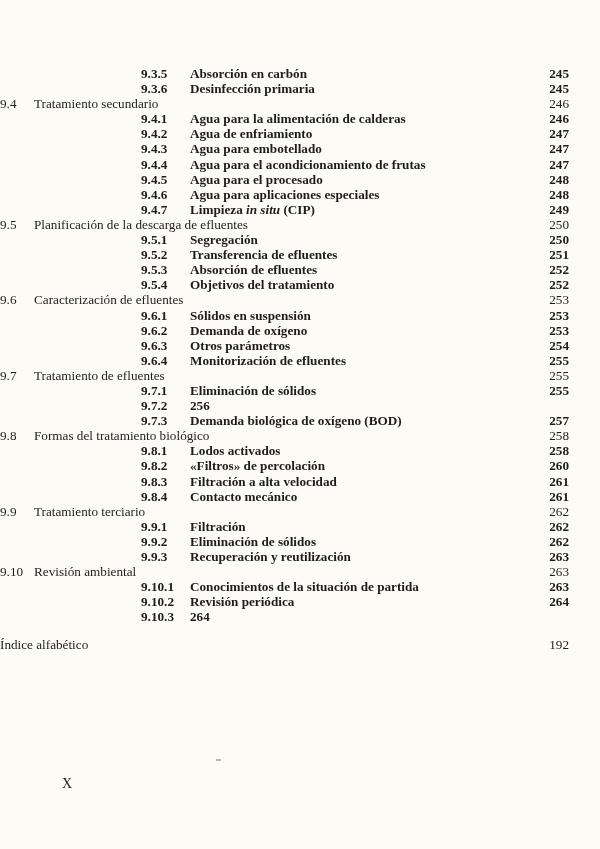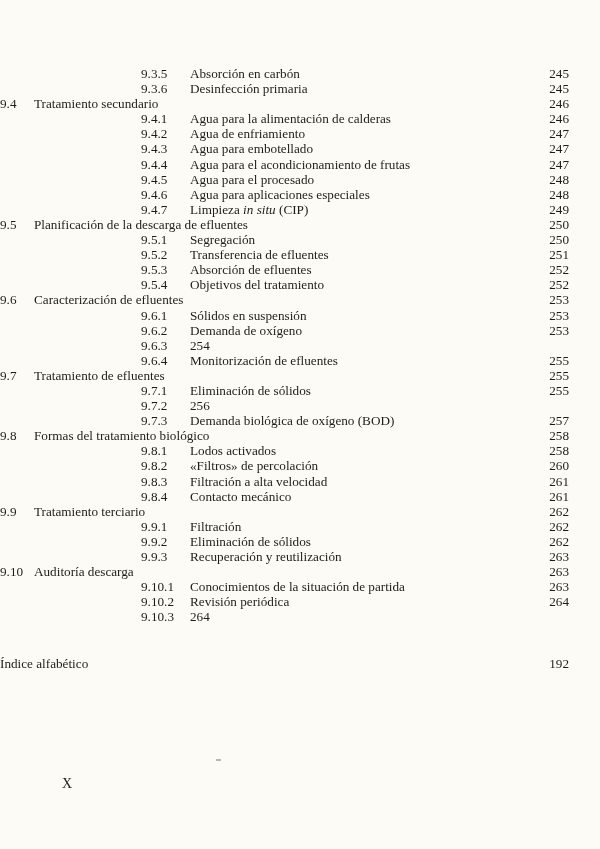--- a/index.html
+++ b/index.html
@@ -31,31 +31,31 @@
     align-items: baseline;
     height: 15.1px;
     line-height: 15.1px;
     padding-right: 31px;
     white-space: nowrap;
   }
   .row .num {
     flex: none;
   }
   .lvl1 .num { width: 34px; }
-  .lvl2 { padding-left: 141px; }
+  .lvl2 { padding-left: 141px; font-weight: bold; }
   .lvl2 .num { width: 49px; }
   .row .title {
     flex: 1 1 auto;
     overflow: hidden;
   }
   .row .page-num {
     flex: none;
     text-align: left;
   }
-  .gap { margin-top: 32px; }
+  .gap { margin-top: 13px; }
   .it { font-style: italic; }
   .footer-num {
     position: absolute;
     left: 62px;
     top: 776px;
     font-size: 14px;
     letter-spacing: 0.5px;
   }
   .speck {
     position: absolute;
@@ -158,20 +158,21 @@
         <span class="title"><span>Sólidos en suspensión</span></span>
         <span class="page-num">253</span>
       </div>
       <div class="row lvl2">
         <span class="num">9.6.2</span>
         <span class="title"><span>Demanda de oxígeno</span></span>
         <span class="page-num">253</span>
       </div>
       <div class="row lvl2">
         <span class="num">9.6.3</span>
+        <span class="title"><span>Otros parámetros</span></span>
         <span class="page-num">254</span>
       </div>
       <div class="row lvl2">
         <span class="num">9.6.4</span>
         <span class="title"><span>Monitorización de efluentes</span></span>
         <span class="page-num">255</span>
       </div>
       <div class="row lvl1">
         <span class="num">9.7</span>
         <span class="title"><span>Tratamiento de efluentes</span></span>
@@ -231,21 +232,21 @@
         <span class="title"><span>Eliminación de sólidos</span></span>
         <span class="page-num">262</span>
       </div>
       <div class="row lvl2">
         <span class="num">9.9.3</span>
         <span class="title"><span>Recuperación y reutilización</span></span>
         <span class="page-num">263</span>
       </div>
       <div class="row lvl1">
         <span class="num">9.10</span>
-        <span class="title"><span>Auditoría descarga</span></span>
+        <span class="title"><span>Revisión ambiental</span></span>
         <span class="page-num">263</span>
       </div>
       <div class="row lvl2">
         <span class="num">9.10.1</span>
         <span class="title"><span>Conocimientos de la situación de partida</span></span>
         <span class="page-num">263</span>
       </div>
       <div class="row lvl2">
         <span class="num">9.10.2</span>
         <span class="title"><span>Revisión periódica</span></span>

